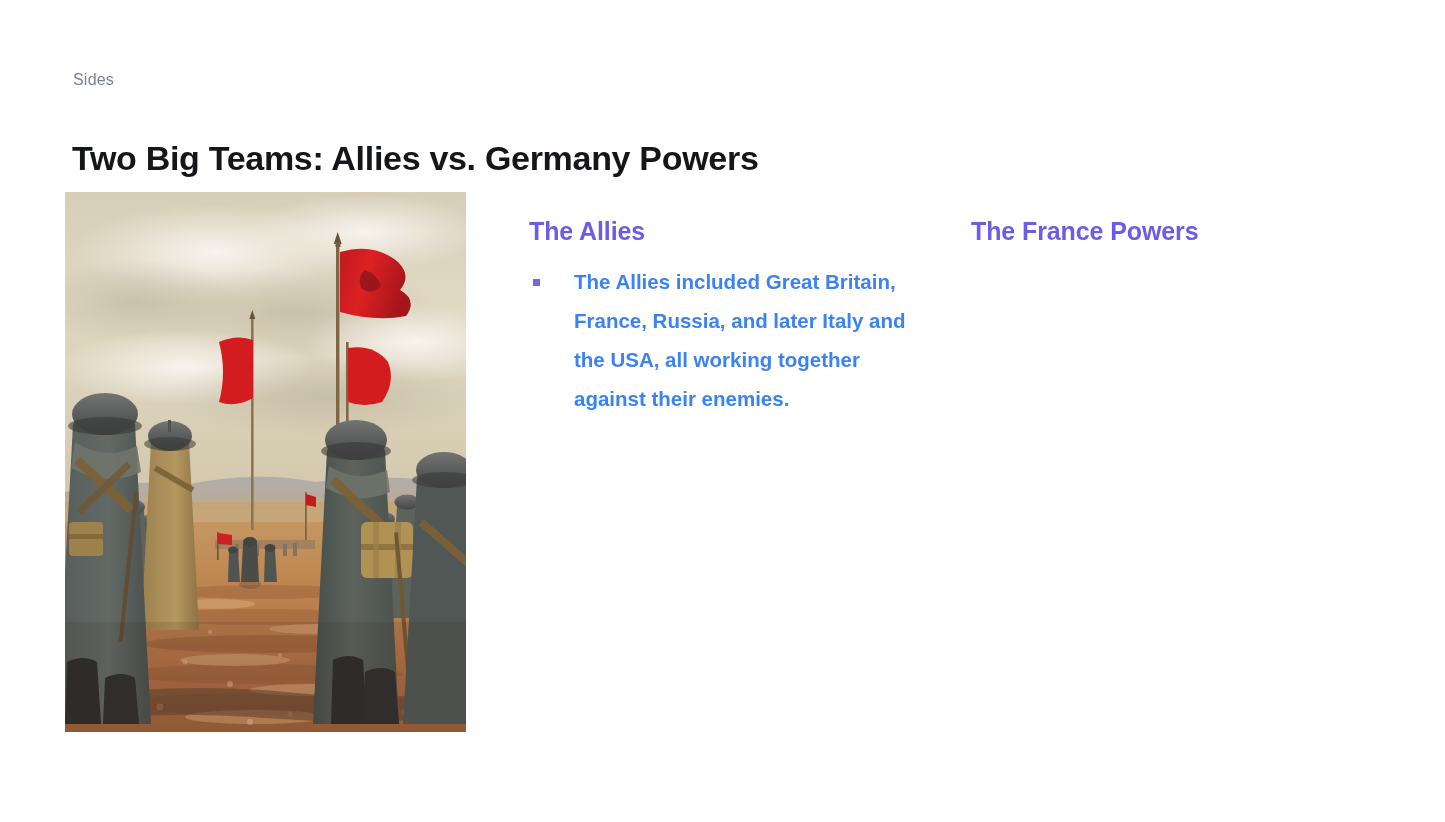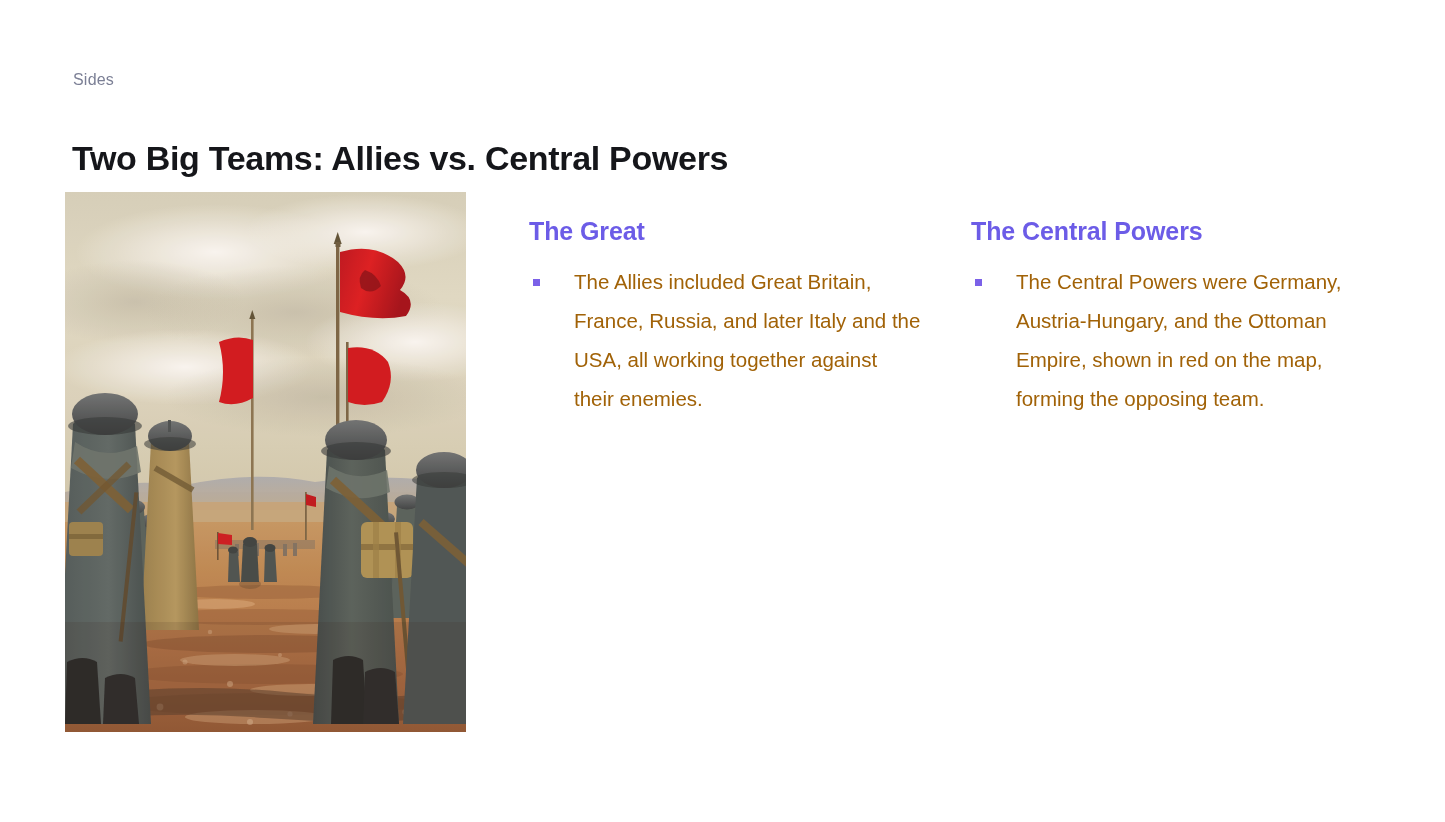--- a/index.html
+++ b/index.html
@@ -85,42 +85,42 @@
     letter-spacing: -0.1px;
   }
 
   .bullets { list-style: none; margin: 0; padding: 0; }
   .bullet {
     position: relative;
     padding-left: 45px;
     margin-bottom: 16px;
     font-size: 20.5px;
     line-height: 39px;
-    color: #a16207;
-    font-weight: 400;
+    color: #3b82f6;
+    font-weight: 700;
   }
   .bullet:last-child { margin-bottom: 0; }
   .bullet-marker {
     position: absolute;
     left: 4px;
     top: 17px;
     width: 7px;
     height: 7px;
     background: #7b61e8;
   }
 </style>
 </head>
 <body>
 
 <div class="top-hairline"></div>
 
 <div class="slide">
 
   <div class="eyebrow">Sides</div>
-  <h1 class="slide-title">Two Big Teams: Allies vs. Central Powers</h1>
+  <h1 class="slide-title">Two Big Teams: Allies vs. Germany Powers</h1>
 
   <div class="photo">
     <svg viewBox="0 0 401 540" preserveAspectRatio="xMidYMid slice">
       <defs>
         <linearGradient id="sky" x1="0" y1="0" x2="0" y2="1">
           <stop offset="0%" stop-color="#d9d6c2"></stop>
           <stop offset="35%" stop-color="#e3e0cd"></stop>
           <stop offset="70%" stop-color="#ded9c4"></stop>
           <stop offset="100%" stop-color="#d6cfb6"></stop>
         </linearGradient>
@@ -327,32 +327,28 @@
         <ellipse cx="379" cy="288" rx="32" ry="8" fill="#2f3639" opacity="0.55"></ellipse>
         <path d="M356,330 L404,372" stroke="#7a5f36" stroke-width="8" fill="none" opacity="0.85"></path>
       </g>
 
       <rect x="0" y="0" width="401" height="540" fill="#b5753c" opacity="0.07"></rect>
       <rect x="0" y="430" width="401" height="110" fill="#3a2415" opacity="0.12"></rect>
     </svg>
   </div>
 
   <div class="col col-allies">
-    <h2 class="col-heading">The Great</h2>
+    <h2 class="col-heading">The Allies</h2>
     <ul class="bullets">
       <li class="bullet">
         <span class="bullet-marker"></span>
         <span>The Allies included Great Britain, France, Russia, and later Italy and the USA, all working together against their enemies.</span>
       </li>
     </ul>
   </div>
 
   <div class="col col-central">
-    <h2 class="col-heading">The Central Powers</h2>
+    <h2 class="col-heading">The France Powers</h2>
     <ul class="bullets">
-      <li class="bullet">
-        <span class="bullet-marker"></span>
-        <span>The Central Powers were Germany, Austria-Hungary, and the Ottoman Empire, shown in red on the map, forming the opposing team.</span>
-      </li>
     </ul>
   </div>
 
 </div>
 
 </body></html>

